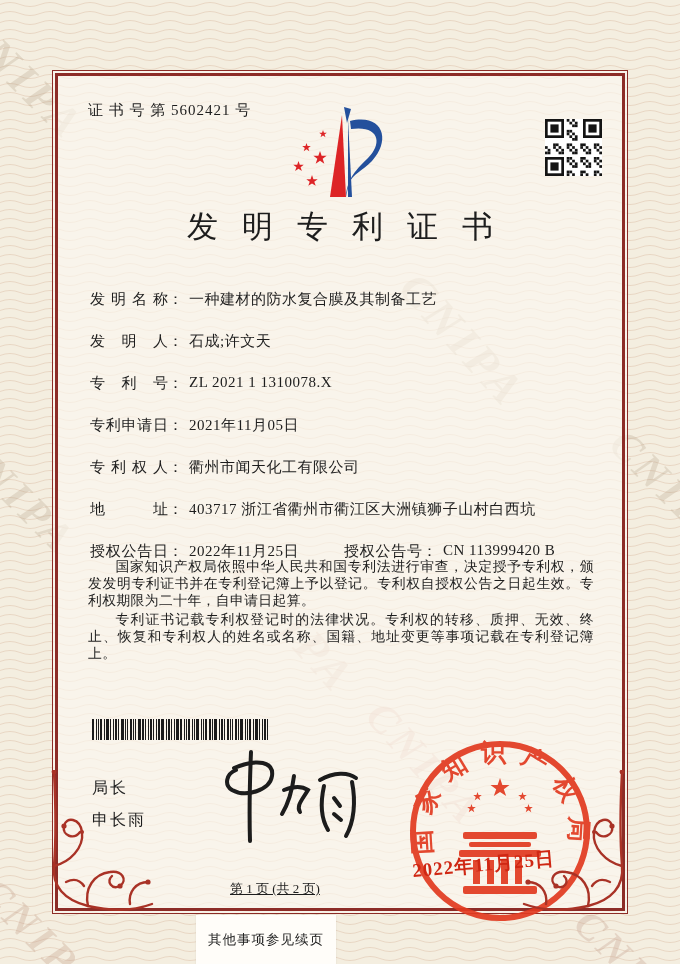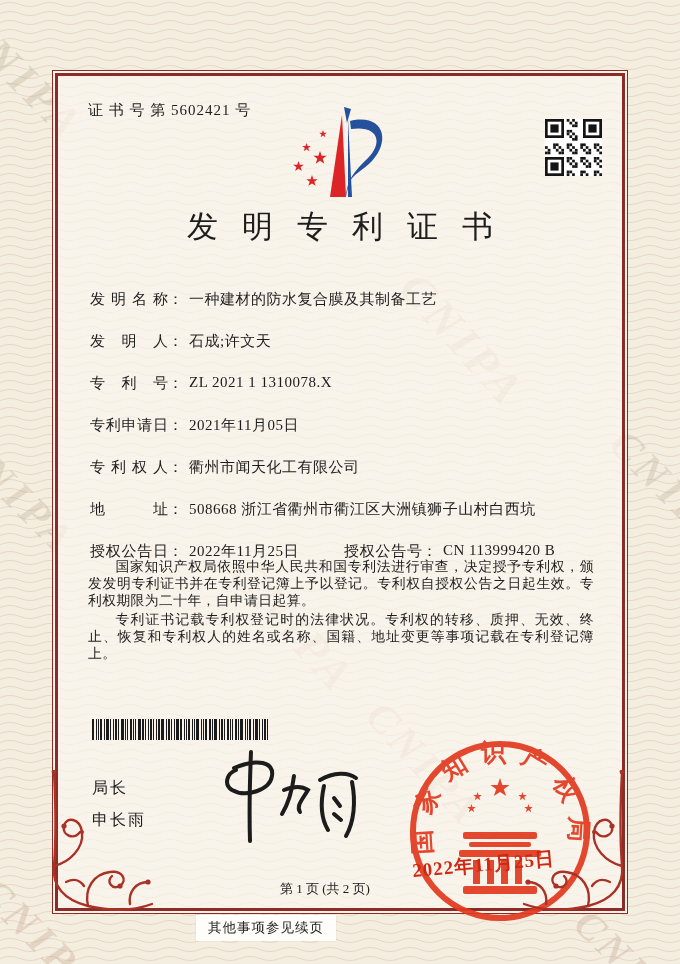--- a/index.html
+++ b/index.html
@@ -39,22 +39,22 @@
   .paras{position:absolute;left:88px;top:558px;width:506px;font-size:13.8px;line-height:17px;
          text-align:justify;letter-spacing:.4px;}
   .paras p{margin:0 0 2px 0;text-indent:2em;}
   #barcode{position:absolute;left:92px;top:719px;}
   .director-label{position:absolute;left:92px;top:778px;font-size:16px;letter-spacing:2px;}
   .director-name{position:absolute;left:92px;top:810px;font-size:16px;letter-spacing:2px;}
   #signature{position:absolute;left:188px;top:746px;}
   #seal{position:absolute;left:405px;top:736px;opacity:.92;}
   .seal-date{position:absolute;left:412px;top:850px;width:186px;font-size:19px;font-weight:bold;
              color:#cf2713;letter-spacing:1px;transform:rotate(-5deg);white-space:nowrap;}
-  .page-info{position:absolute;left:230px;top:880px;width:190px;text-align:center;font-size:13px;}
-  .footer-note{position:absolute;left:196px;top:915px;background:#fffdf9;padding:4px 12px;
+  .page-info{position:absolute;left:230px;top:880px;width:190px;font-size:13px;text-decoration:underline;}
+  .footer-note{position:absolute;left:196px;top:915px;background:#fffdf9;padding:16px 12px;
                font-size:13.5px;letter-spacing:1px;box-shadow:0 0 2px rgba(0,0,0,.08);}
   .orn{position:absolute;z-index:4;}
   .orn-left{left:40px;top:770px;}
   .orn-right{left:518px;top:770px;transform:scaleX(-1);}
 </style>
 </head>
 <body>
 
 <div id="page">
 
@@ -228,21 +228,21 @@
         <span class="fvalue">2021年11月05日</span>
       </div>
       <div class="frow">
         <span class="flabel">专利权人</span>
           <span class="colon">：</span>
         <span class="fvalue">衢州市闻天化工有限公司</span>
       </div>
       <div class="frow">
         <span class="flabel">地址</span>
           <span class="colon">：</span>
-        <span class="fvalue">508668 浙江省衢州市衢江区大洲镇狮子山村白西坑</span>
+        <span class="fvalue">403717 浙江省衢州市衢江区大洲镇狮子山村白西坑</span>
       </div>
       <div class="frow">
         <span class="gpair1">
           <span class="flabel">授权公告日</span>
             <span class="colon">：</span>
           <span class="fvalue">2022年11月25日</span>
         </span>
         <span class="flabel">授权公告号</span>
           <span class="colon">：</span>
         <span class="fvalue">CN 113999420 B</span>

